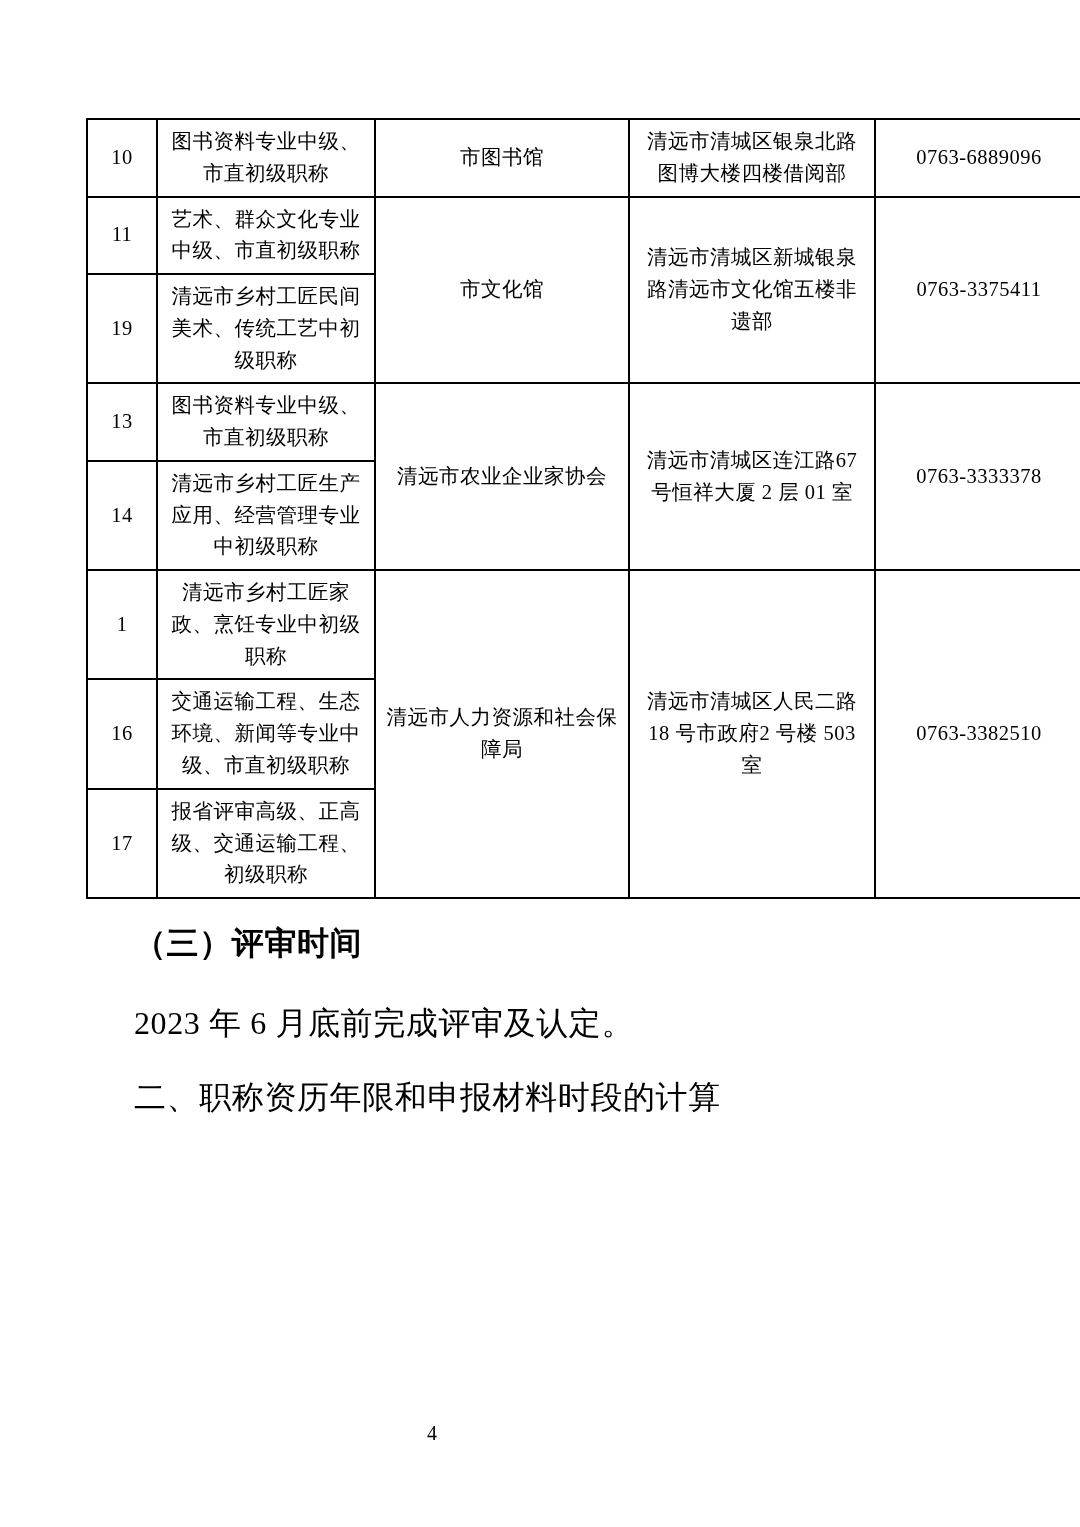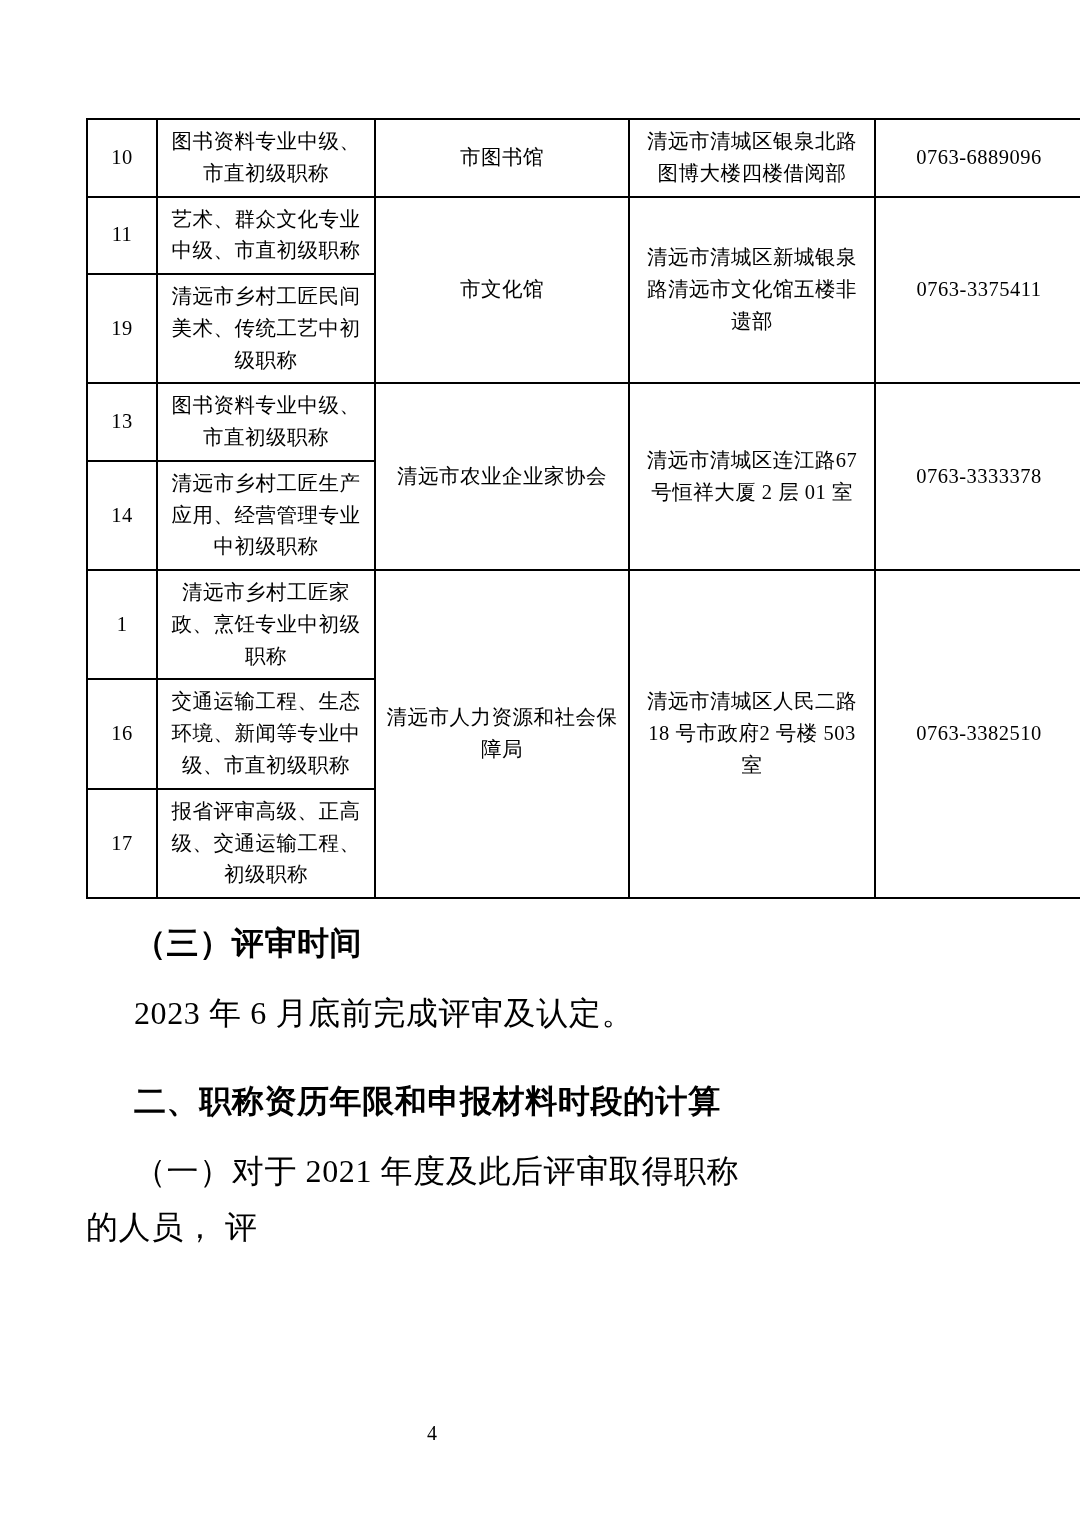--- a/index.html
+++ b/index.html
@@ -55,33 +55,33 @@
     width: 190px;
     letter-spacing: 0.2px;
   }
   .body-text {
     font-size: 32px;
     line-height: 1.75;
     letter-spacing: 0.6px;
     margin: 0;
   }
   .para {
-    margin-top: 14px;
+    margin-top: 24px;
     text-indent: 48px;
   }
   .heading {
     margin-top: 16px;
     text-indent: 48px;
     font-weight: bold;
     font-family: "Liberation Serif", "DejaVu Serif", serif;
   }
   .heading-2 {
-    margin-top: 32px;
+    margin-top: 18px;
     text-indent: 48px;
-    font-weight: bold;
+    font-weight: normal;
   }
   .para-block {
     margin-top: 14px;
   }
   .para-block .line-1 {
     text-indent: 48px;
   }
   .page-number {
     position: absolute;
     left: 0;
@@ -146,18 +146,17 @@
     </tbody>
   </table>
 
   <p class="body-text heading">（三）评审时间</p>
 
   <p class="body-text para">2023 年 6 月底前完成评审及认定。</p>
 
   <p class="body-text heading-2">二、职称资历年限和申报材料时段的计算</p>
 
   <div class="body-text para-block">
-    <div class="line-1">（一）对于 2021 年度及此后评审取得职称的人员， 评</div>
   </div>
 
   <div class="page-number">4</div>
 
 </div>
 
 </body></html>

